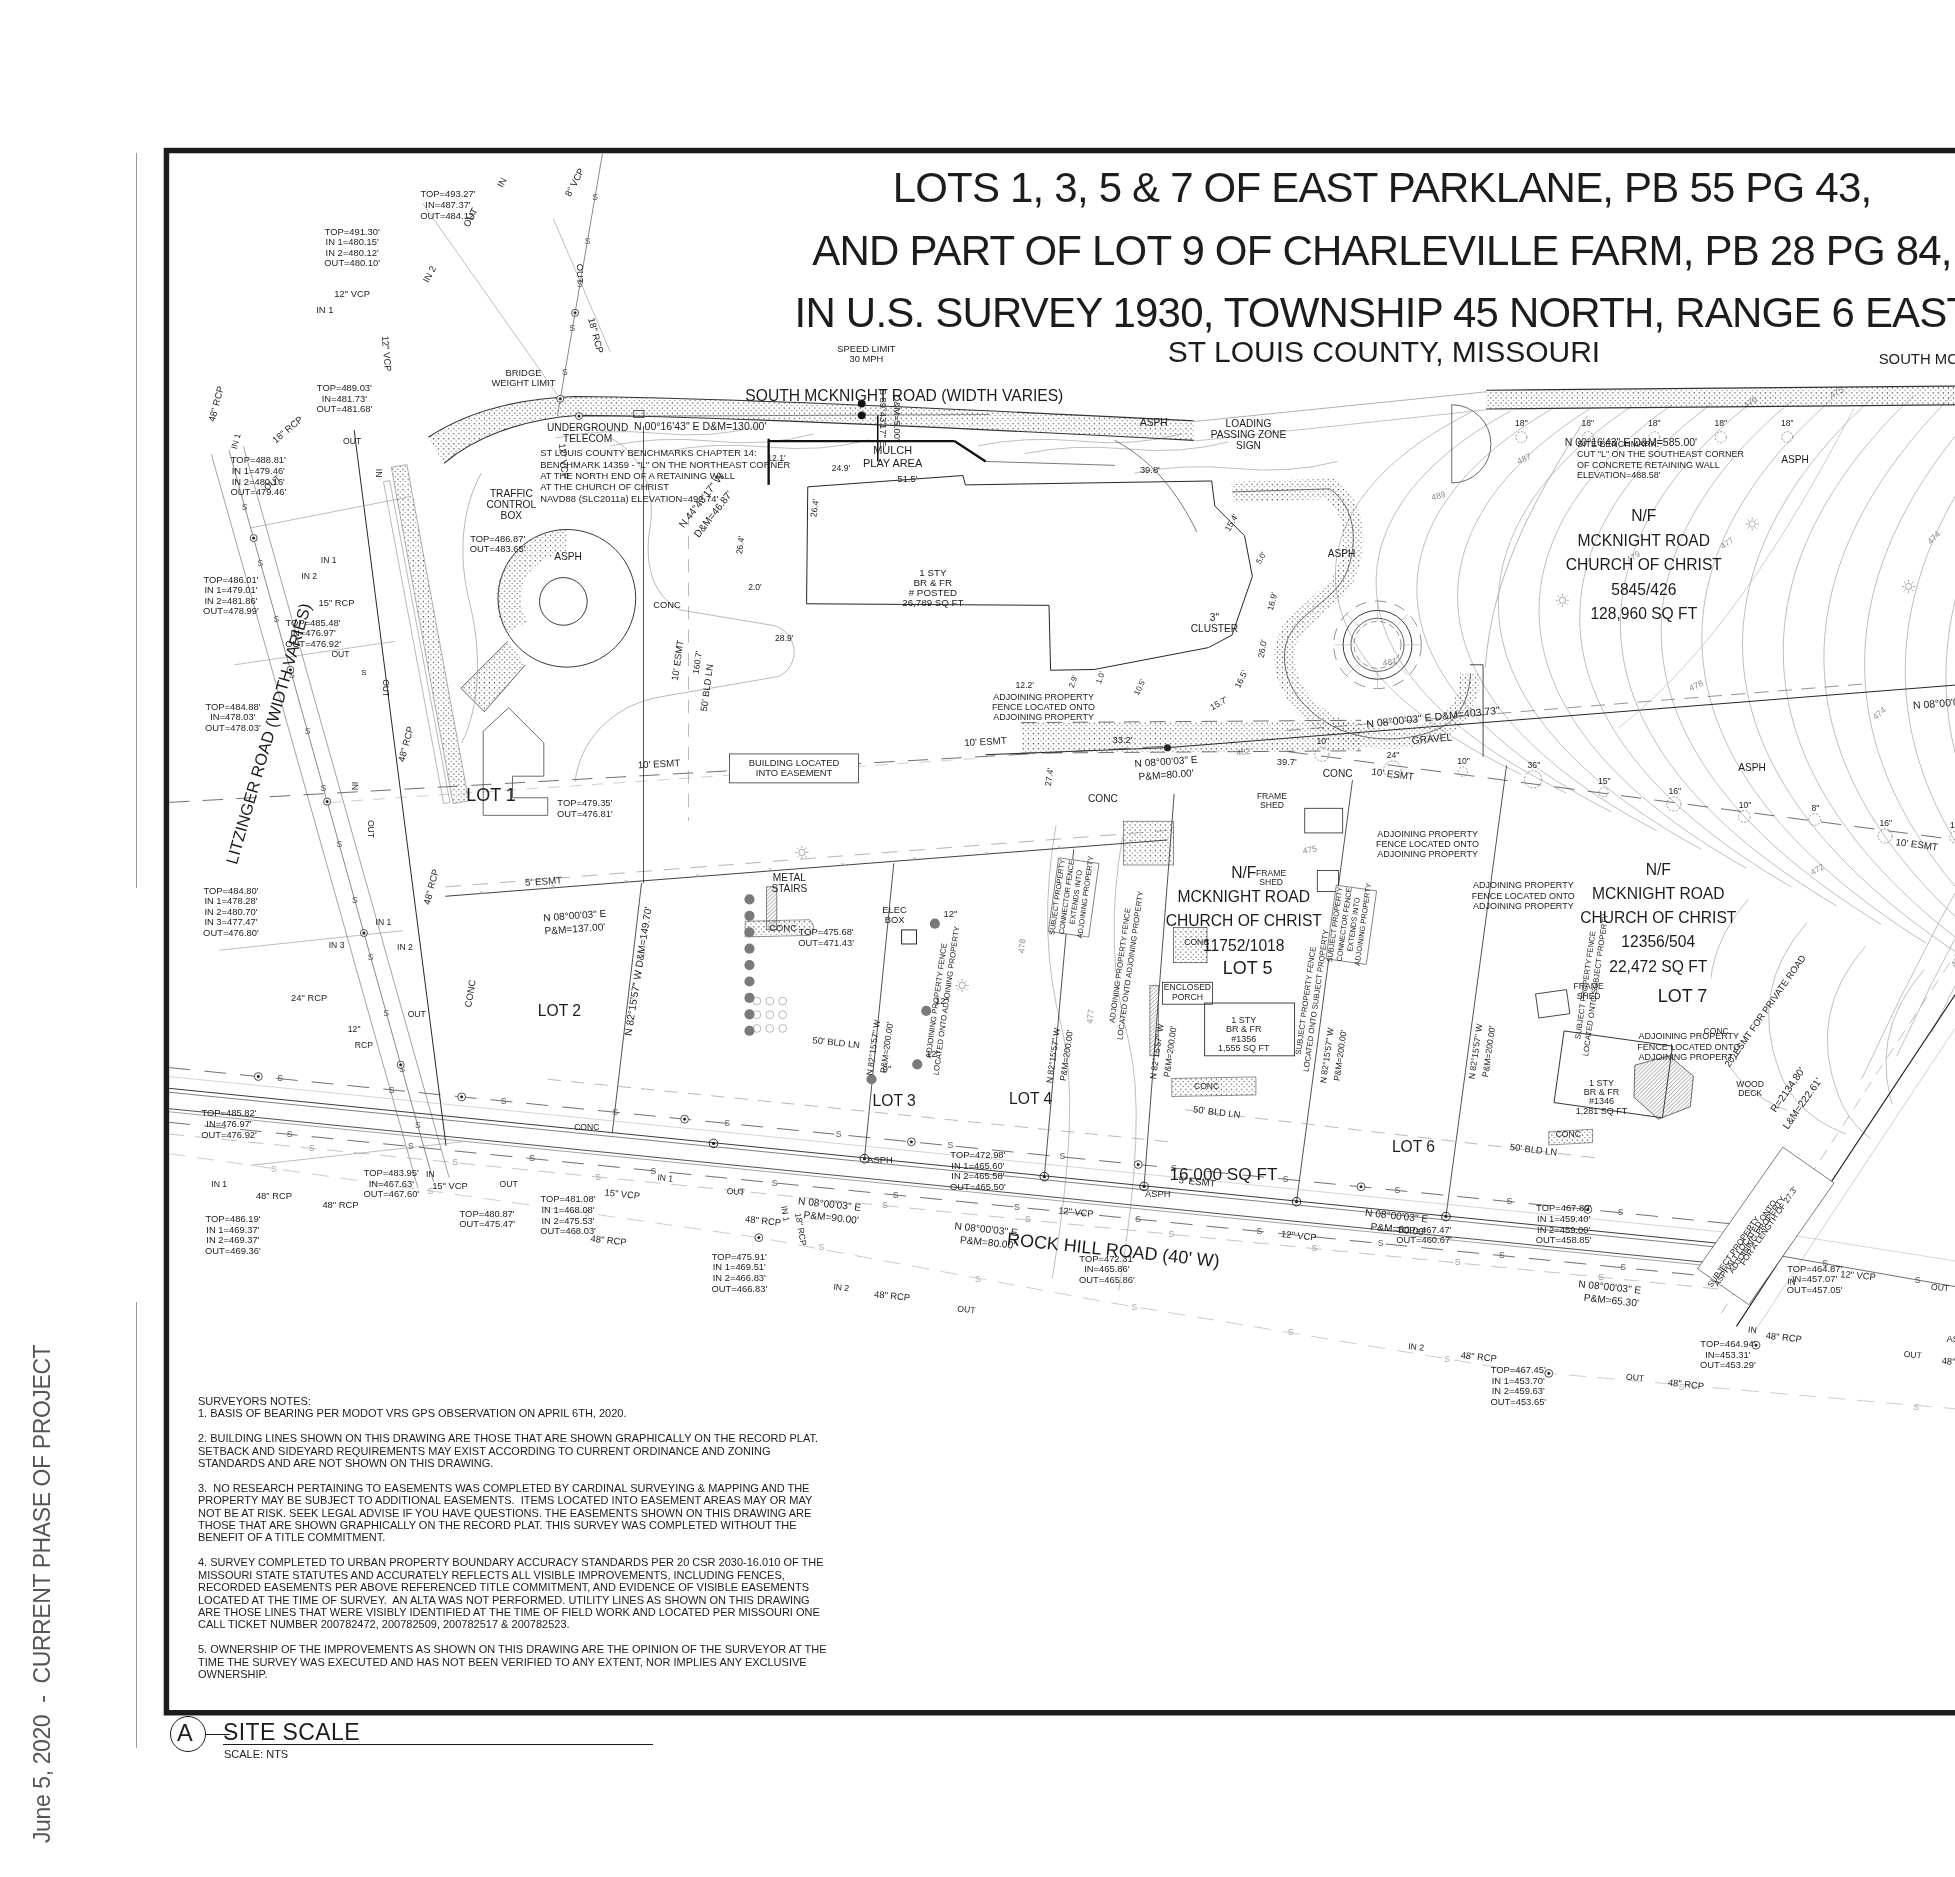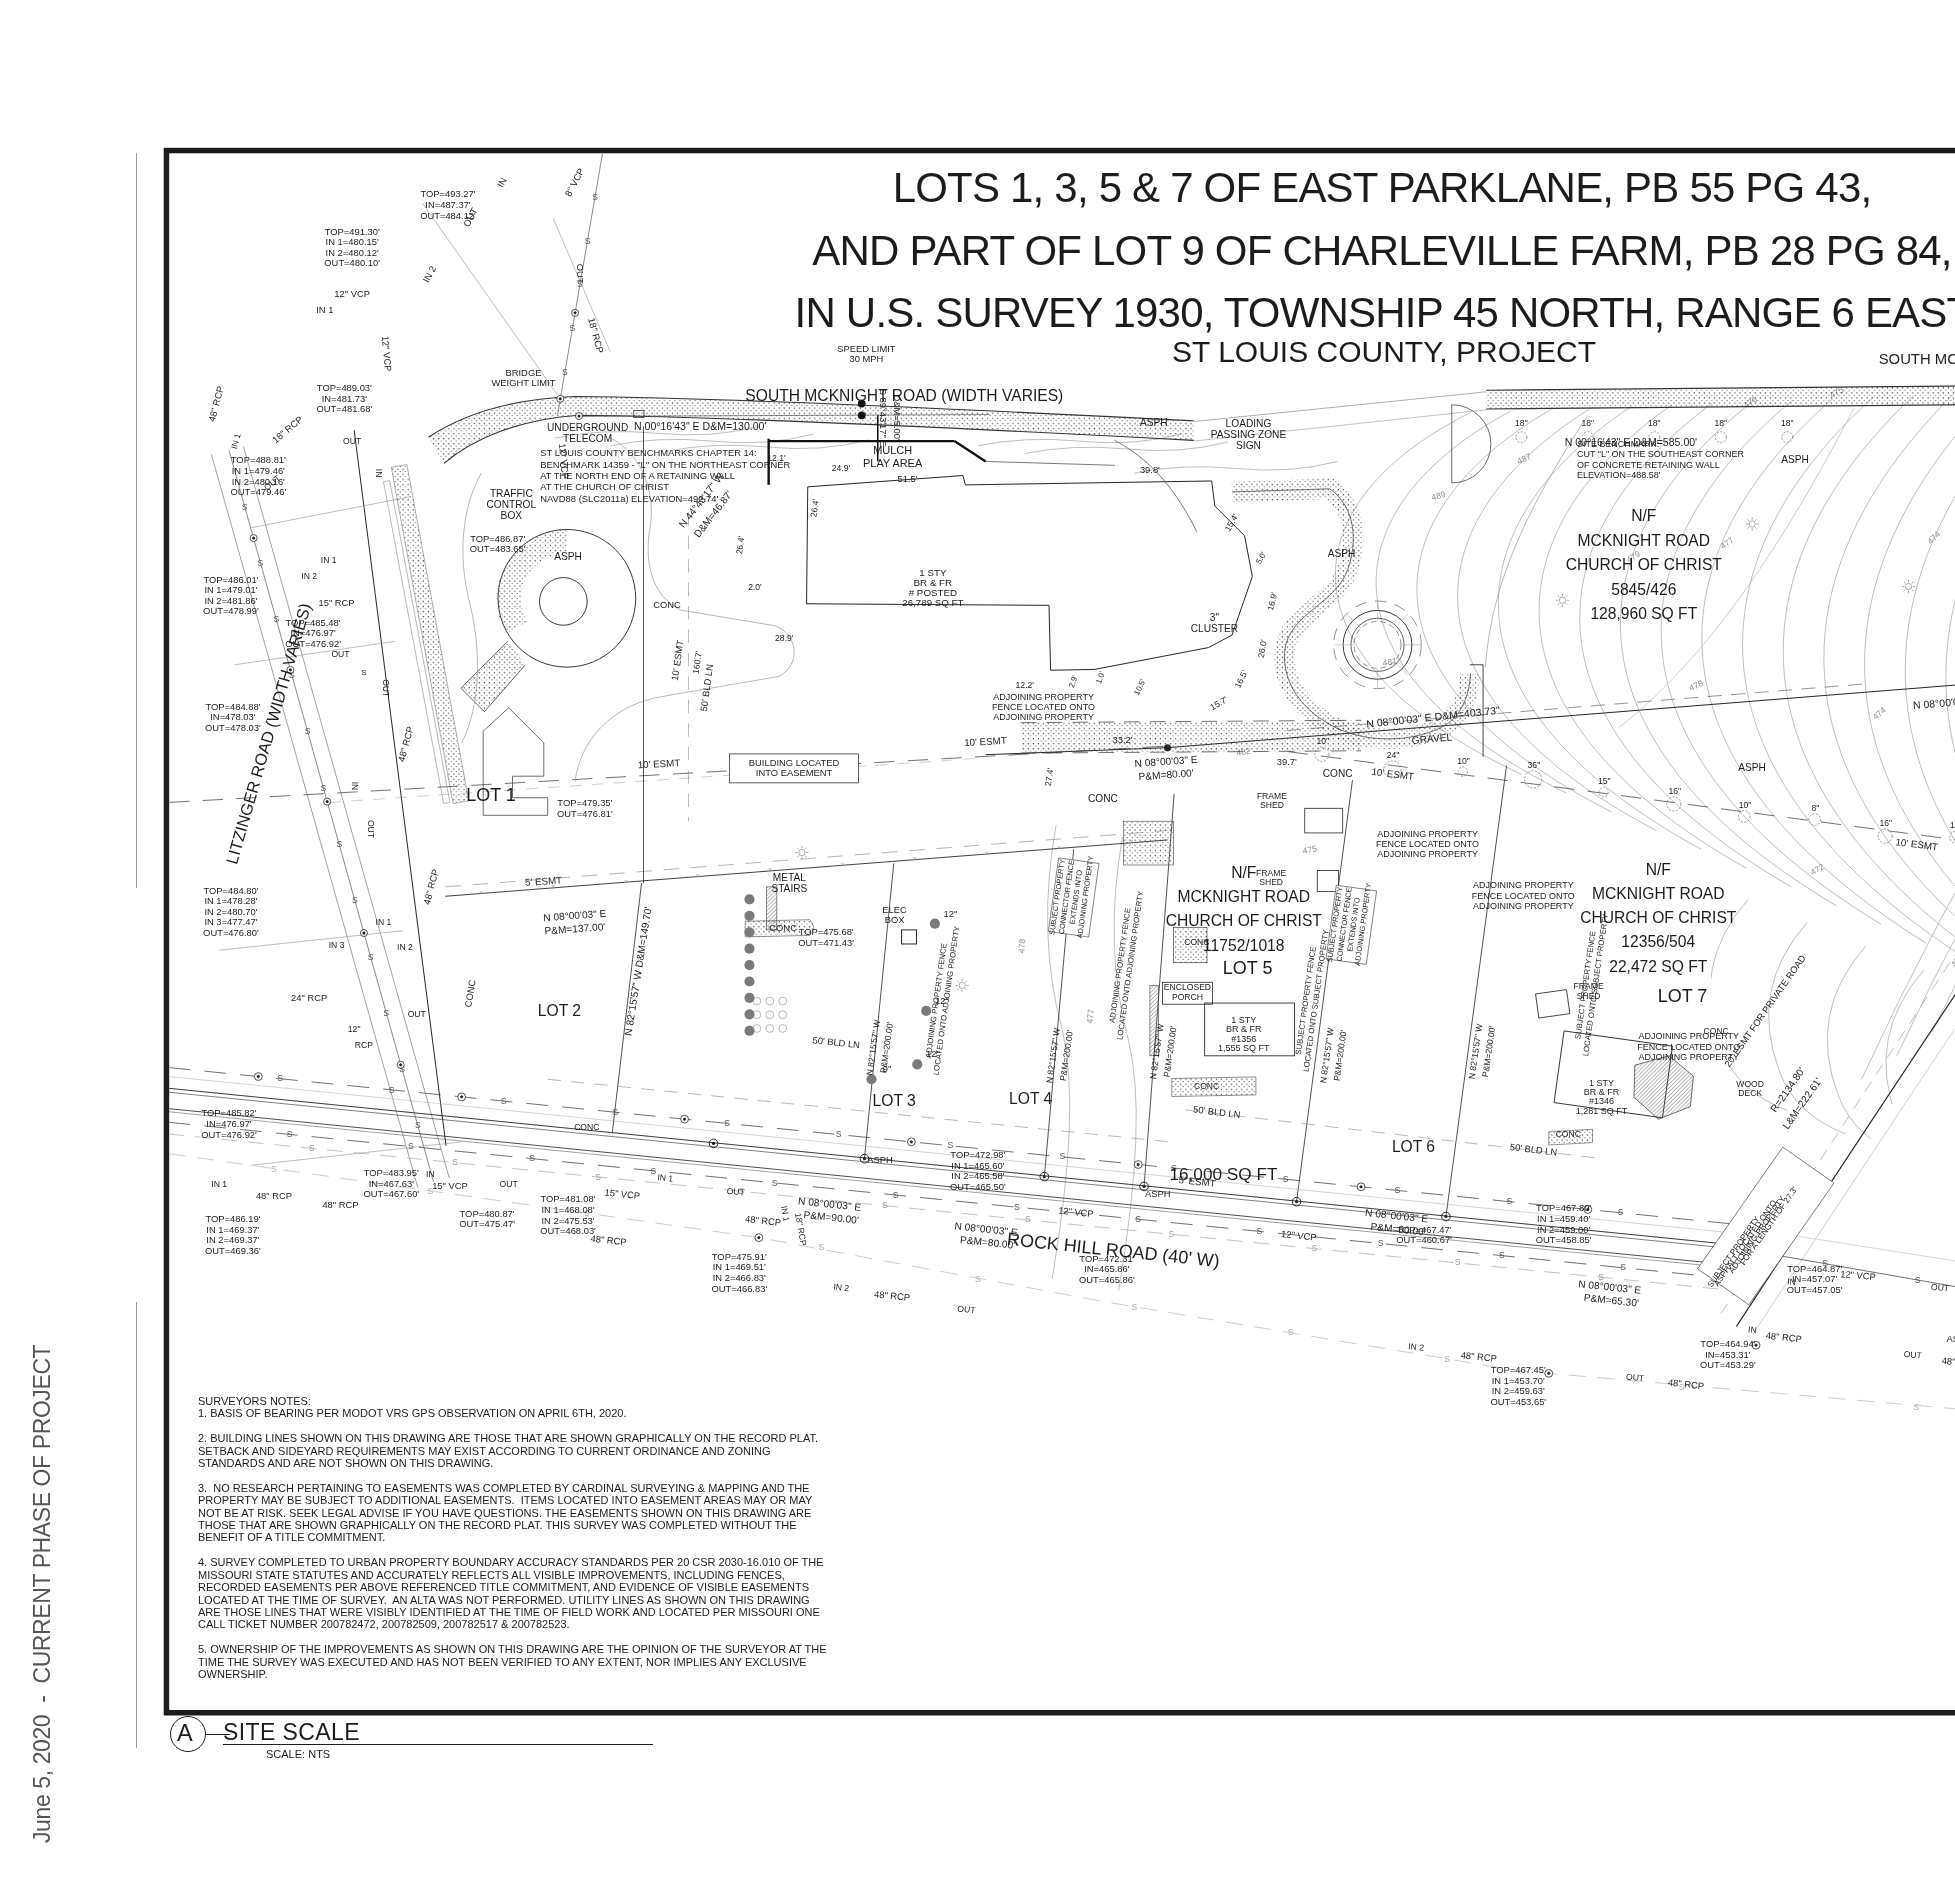--- a/index.html
+++ b/index.html
@@ -961,21 +961,21 @@
 <text x="5304" y="2848" font-size="24" font-style="italic" text-anchor="middle" fill="#111">N</text>
 <line x1="5222" y1="2972" x2="5404" y2="2972" stroke="#222" stroke-width="2.5"></line>
 <line x1="5222" y1="2952" x2="5222" y2="2992" stroke="#222" stroke-width="2.5"></line>
 <line x1="5404" y1="2952" x2="5404" y2="2992" stroke="#222" stroke-width="2.5"></line>
 <text x="5313" y="3030" font-size="30" fill="#1c1c1c" text-anchor="middle">1" = 40'</text>
 </svg>
 
 <div class="abs ctr t114" style="left:1382px;top:164px;">LOTS 1, 3, 5 &amp; 7 OF EAST PARKLANE, PB 55 PG 43,</div>
 <div class="abs ctr t114" style="left:1382px;top:227px;">AND PART OF LOT 9 OF CHARLEVILLE FARM, PB 28 PG 84,</div>
 <div class="abs ctr t114" style="left:1383px;top:289px;">IN U.S. SURVEY 1930, TOWNSHIP 45 NORTH, RANGE 6 EAST</div>
-<div class="abs ctr t64" style="left:1384px;top:335px;">ST LOUIS COUNTY, PROJECT</div>
+<div class="abs ctr t64" style="left:1384px;top:335px;">ST LOUIS COUNTY, MISSOURI</div>
 
 <div class="abs sb" style="left:198px;top:1395px;width:978px;">
 SURVEYORS NOTES:<br>
 1. BASIS OF BEARING PER MODOT VRS GPS OBSERVATION ON APRIL 6TH, 2020.<br><br>
 2. BUILDING LINES SHOWN ON THIS DRAWING ARE THOSE THAT ARE SHOWN GRAPHICALLY ON THE RECORD PLAT.<br>
 SETBACK AND SIDEYARD REQUIREMENTS MAY EXIST ACCORDING TO CURRENT ORDINANCE AND ZONING<br>
 STANDARDS AND ARE NOT SHOWN ON THIS DRAWING.<br><br>
 3.&nbsp; NO RESEARCH PERTAINING TO EASEMENTS WAS COMPLETED BY CARDINAL SURVEYING &amp; MAPPING AND THE<br>
 PROPERTY MAY BE SUBJECT TO ADDITIONAL EASEMENTS.&nbsp; ITEMS LOCATED INTO EASEMENT AREAS MAY OR MAY<br>
 NOT BE AT RISK. SEEK LEGAL ADVISE IF YOU HAVE QUESTIONS. THE EASEMENTS SHOWN ON THIS DRAWING ARE<br>
@@ -990,21 +990,21 @@
 5. OWNERSHIP OF THE IMPROVEMENTS AS SHOWN ON THIS DRAWING ARE THE OPINION OF THE SURVEYOR AT THE<br>
 TIME THE SURVEY WAS EXECUTED AND HAS NOT BEEN VERIFIED TO ANY EXTENT, NOR IMPLIES ANY EXCLUSIVE<br>
 OWNERSHIP.
 </div>
 
 <div class="abs" style="left:170px;top:1716px;width:36px;height:36px;border:1.2px solid #1c1c1c;border-radius:50%;"></div>
 <div class="abs" style="left:177px;top:1720px;font-size:23.5px;">A</div>
 <div class="abs" style="left:206px;top:1734px;width:23.5px;height:1.2px;background:#1c1c1c;"></div>
 <div class="abs" style="left:223px;top:1719px;font-size:23px;letter-spacing:0.4px;">SITE SCALE</div>
 <div class="abs" style="left:223px;top:1744px;width:430px;height:0.8px;background:#1c1c1c;"></div>
-<div class="abs" style="left:224px;top:1748px;font-size:11px;color:#222;margin-left:42px;">SCALE: NTS</div>
+<div class="abs" style="left:224px;top:1748px;font-size:11px;color:#222;">SCALE: NTS</div>
 
 <div id="sidebar">
 
 <div class="abs" style="left:2609px;top:1728px;"></div>
 
 </div>
 
 <div id="isslines"></div>
 
 <div id="revlines"></div>

